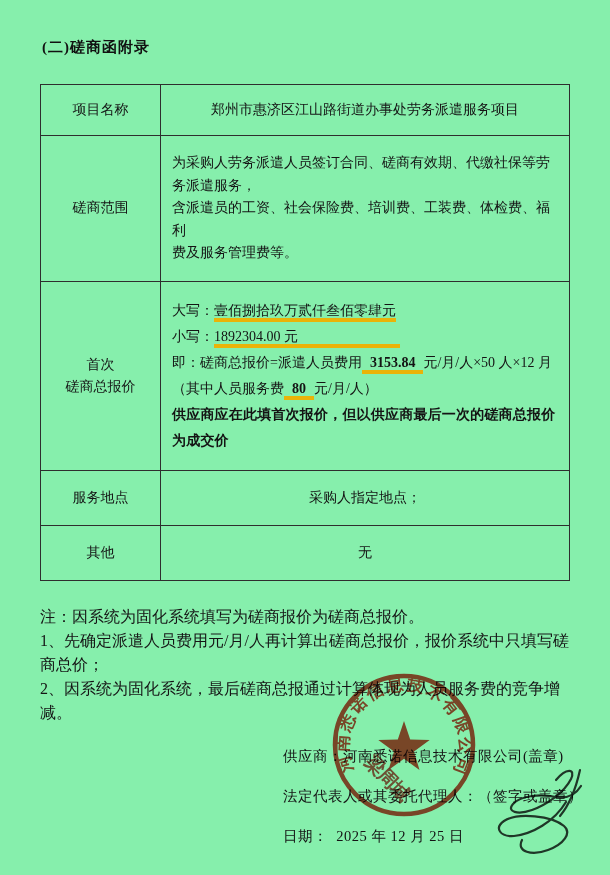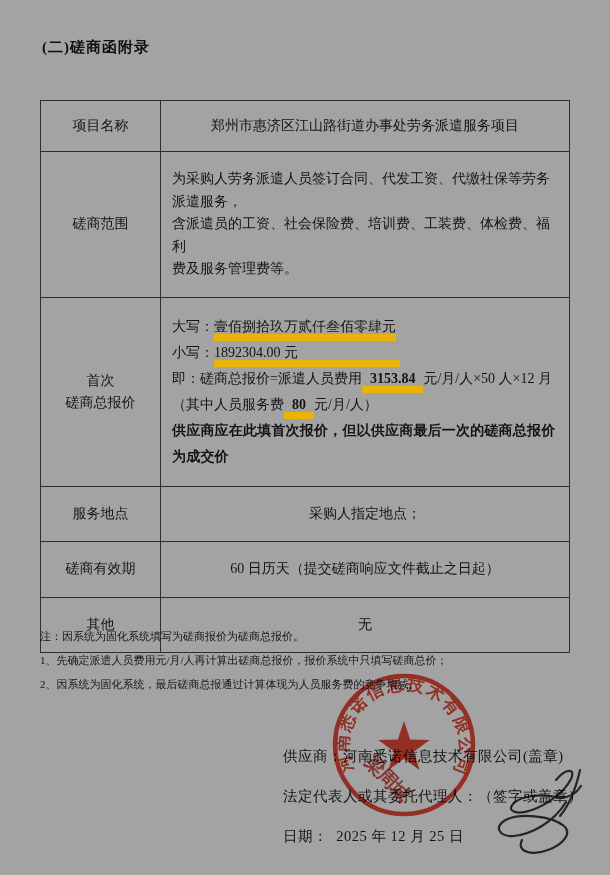--- a/index.html
+++ b/index.html
@@ -1,47 +1,47 @@
 <!DOCTYPE html>
 <html><head>
 <meta charset="utf-8">
 <style>
   html,body{margin:0;padding:0;background:#888;}
   .page{
-    position:relative;width:610px;height:875px;background:#a3a3a3;
+    position:relative;width:610px;height:875px;background:#86efac;
     font-family:"Liberation Serif","DejaVu Serif",serif;color:#141414;
     margin:0 auto;overflow:hidden;
   }
   .doc-title{
     position:absolute;left:42px;top:38px;font-size:15px;font-weight:bold;
     letter-spacing:1px;color:#111;
   }
   table.main{
-    position:absolute;left:40px;top:100px;width:530px;
+    position:absolute;left:40px;top:84px;width:530px;
     border-collapse:collapse;table-layout:fixed;
   }
   table.main td{
     border:1px solid #2e2e2e;font-size:14px;color:#141414;
     vertical-align:middle;
   }
   td.lbl{
     width:117px;text-align:center;white-space:pre-line;line-height:22px;
   }
   td.val{padding:16px 11px;}
   td.val.center{text-align:center;}
   .multiline{white-space:pre-line;line-height:22.5px;text-align:left;}
   .q-wrap{line-height:26px;text-align:left;font-size:14px;}
   .q-line{display:block;}
-  .u{border-bottom:7px solid #eab308;}
+  .u{border-bottom:4px solid #eab308;}
   .u-long{padding-right:102px;}
   .u-pad{padding:0 8px;font-weight:bold;}
   .q-bold{font-weight:bold;letter-spacing:0.2px;}
   .notes{
-    position:absolute;left:40px;top:624px;width:540px;
-    font-size:11px;line-height:24px;color:#151515;
+    position:absolute;left:40px;top:605px;width:540px;
+    font-size:16px;line-height:24px;color:#151515;
   }
   .notes div{white-space:pre-line;}
   .sign-block{
     position:absolute;left:283px;top:736px;font-size:14.5px;color:#141414;
   }
   .sign-line{height:40px;line-height:40px;white-space:pre;letter-spacing:0.5px;}
   .stamp{
     position:absolute;left:330px;top:671px;width:148px;height:148px;
     mix-blend-mode:multiply;opacity:0.92;pointer-events:none;
   }
@@ -58,41 +58,37 @@
   <div class="doc-title">(二)磋商函附录</div>
 
   <table class="main">
     <tbody>
         <tr style="height:50px;">
       <td class="lbl">项目名称</td>
       <td class="val center">郑州市惠济区江山路街道办事处劳务派遣服务项目</td>
     </tr>
     <tr style="height:66px;">
       <td class="lbl">磋商范围</td>
-      <td class="val multiline">为采购人劳务派遣人员签订合同、代发工资、代缴社保等劳务派遣服务，
+      <td class="val multiline">为采购人劳务派遣人员签订合同、磋商有效期、代缴社保等劳务派遣服务，
 含派遣员的工资、社会保险费、培训费、工装费、体检费、福利
 费及服务管理费等。</td>
     </tr>
     <tr style="height:136px;">
       <td class="lbl">首次
 磋商总报价</td>
       <td class="val q-wrap">
         <span class="q-line"><span>大写：</span><span class="u">壹佰捌拾玖万贰仟叁佰零肆元</span></span>
         <span class="q-line"><span>小写：</span><span class="u u-long">1892304.00 元</span></span>
         <span class="q-line"><span>即：磋商总报价=派遣人员费用</span><span class="u u-pad">3153.84</span><span>元/月/人×50 人×12 月（其中人员服务费</span><span class="u u-pad">80</span><span>元/月/人）</span></span>
         <span class="q-line q-bold">供应商应在此填首次报价，但以供应商最后一次的磋商总报价为成交价</span>
       </td>
     </tr>
     <tr style="height:55px;">
       <td class="lbl">服务地点</td>
       <td class="val center">采购人指定地点；</td>
-    </tr>
-    <tr style="height:56px;">
-      <td class="lbl">磋商有效期</td>
-      <td class="val center">60 日历天（提交磋商响应文件截止之日起）</td>
     </tr>
     <tr style="height:55px;">
       <td class="lbl">其他</td>
       <td class="val center">无</td>
     </tr>
   </tbody>
     </table>
 
   <div class="notes">
     <div>注：因系统为固化系统填写为磋商报价为磋商总报价。</div>

